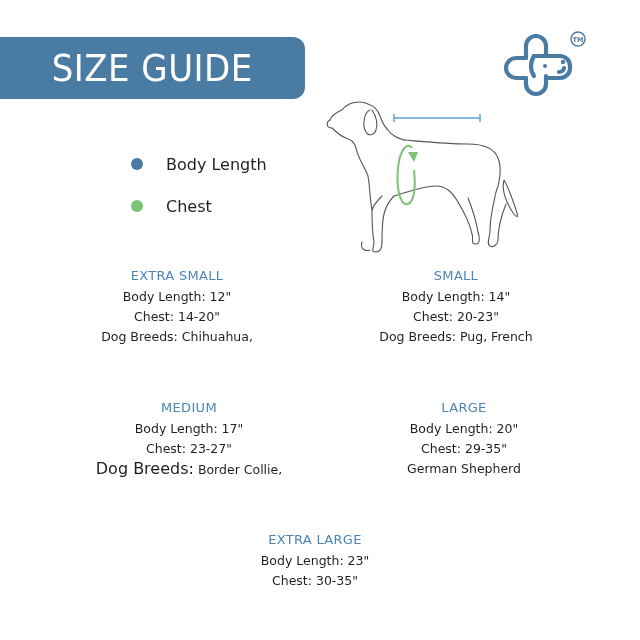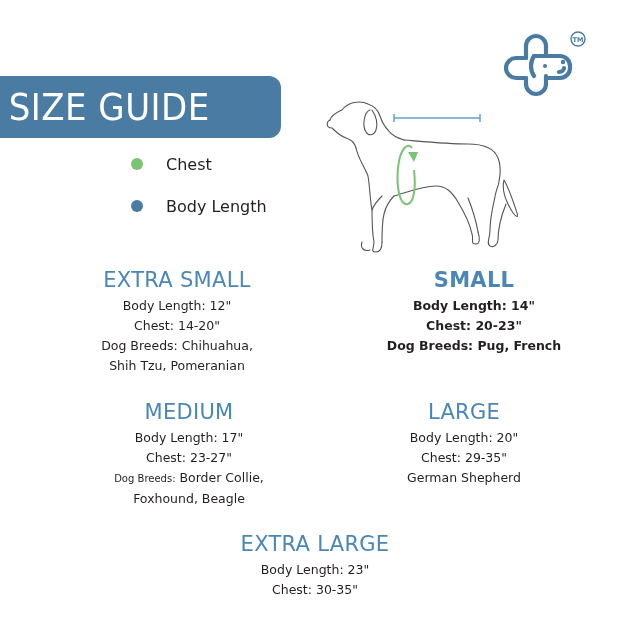--- a/index.html
+++ b/index.html
@@ -2,38 +2,38 @@
 <html><head>
 <meta charset="utf-8">
 <style>
   html, body { margin: 0; padding: 0; }
   body {
     width: 640px; height: 640px; background: #ffffff; position: relative; overflow: hidden;
     font-family: "DejaVu Sans", "Liberation Sans", sans-serif;
     color: #231f20;
   }
   .banner {
-    position: absolute; left: 0; top: 37px; width: 281px; height: 62px;
+    position: absolute; left: 0; top: 37px; width: 305px; height: 62px;
     background: #4a7ba3; border-radius: 0 12px 12px 0;
-    display: flex; align-items: center;  margin-top: 39px;
+    display: flex; align-items: center; justify-content: center;
   }
   .banner-title {
     color: #ffffff; font-size: 37px; letter-spacing: 0.5px; font-weight: normal;
     font-family: "DejaVu Sans", sans-serif; transform: scaleX(0.92);
   }
   .logo { position: absolute; left: 504px; top: 28px; width: 84px; height: 72px; }
   .legend { position: absolute; left: 130px; top: 143px; }
   .legend-item { display: flex; align-items: center; height: 42px; }
   .legend-dot { width: 12px; height: 12px; border-radius: 50%; margin-right: 23px; margin-left: 1px; }
   .legend-label { font-size: 16px; color: #231f20; }
   .dog { position: absolute; left: 318px; top: 92px; width: 200px; height: 170px; }
   .size-block { position: absolute; text-align: center; width: 260px; }
-  .size-title { font-size: 21px; color: #4a86b6; letter-spacing: 0.3px; margin-bottom: 4px; }
+  .size-title { font-size: 13px; color: #4a86b6; letter-spacing: 0.3px; margin-bottom: 4px; }
   .size-line { font-size: 12.5px; line-height: 20px; color: #231f20; }
-  .breeds-big .breeds-prefix { font-size: 10px; }
+  .breeds-big .breeds-prefix { font-size: 16px; }
 </style>
 </head>
 <body>
 
 <div class="banner">
   <span class="banner-title">SIZE GUIDE</span>
 </div>
 
 <svg class="logo" viewBox="0 0 84 72">
   <g fill="none" stroke="#4a7ba3" stroke-width="4.2" stroke-linecap="round" stroke-linejoin="round">
@@ -51,26 +51,26 @@
     <path d="M55 44 c3 0 5 -2 5 -4"></path>
   </g>
   <circle cx="41" cy="38" r="2" fill="#4a7ba3"></circle>
   <circle cx="59" cy="34" r="2.2" fill="#4a7ba3"></circle>
   <circle cx="74" cy="11" r="7" fill="none" stroke="#4a7ba3" stroke-width="1.4"></circle>
   <text x="74" y="13.5" font-size="6.5" text-anchor="middle" fill="#4a7ba3" font-family="DejaVu Sans, sans-serif" font-weight="bold">TM</text>
 </svg>
 
 <div class="legend">
   <div class="legend-item">
+    <span class="legend-dot" style="background:#4a7ba3"></span>
+    <span class="legend-label">Body Length</span>
+  </div>
+  <div class="legend-item">
     <span class="legend-dot" style="background:#7cc374"></span>
     <span class="legend-label">Chest</span>
-  </div>
-  <div class="legend-item">
-    <span class="legend-dot" style="background:#4a7ba3"></span>
-    <span class="legend-label">Body Length</span>
   </div>
 </div>
 
 <svg class="dog" viewBox="0 0 200 170">
   <g fill="none" stroke="#555" stroke-width="1.1" stroke-linecap="round" stroke-linejoin="round">
 
     <path d="M12 28 C14 22 20 20 24 18 C30 10 42 8 50 12 C56 14 60 18 62 24 C64 30 66 34 70 38 C74 44 80 46 86 48"></path>
     <path d="M12 28 C8 30 8 36 14 36 C18 40 22 44 28 46 C34 48 36 50 38 56"></path>
 
     <path d="M52 18 C46 20 44 34 48 40 C50 44 56 44 58 38 C60 32 58 24 54 18"></path>
@@ -100,36 +100,34 @@
     <path d="M96 78 C98 96 96 110 90 112 C82 114 78 96 80 76 C82 56 90 50 94 56"></path>
   </g>
   <polygon points="90,60 100,60 96,70" fill="#7cc374"></polygon>
 </svg>
 
 <div class="size-block" style="left:47px; top:268px;">
   <div class="size-title">EXTRA SMALL</div>
   <div class="size-line">Body Length: 12"</div>
   <div class="size-line">Chest: 14-20"</div>
   <div class="size-line">Dog Breeds: Chihuahua,</div>
-  <div class="size-line">Shih Tzu, Pomeranian</div>
 </div>
 
-<div class="size-block" style="left:344px; top:268px;font-weight:bold;">
+<div class="size-block" style="left:326px; top:268px;">
   <div class="size-title">SMALL</div>
   <div class="size-line">Body Length: 14"</div>
   <div class="size-line">Chest: 20-23"</div>
   <div class="size-line">Dog Breeds: Pug, French</div>
 </div>
 
 <div class="size-block breeds-big" style="left:59px; top:400px;">
   <div class="size-title">MEDIUM</div>
   <div class="size-line">Body Length: 17"</div>
   <div class="size-line">Chest: 23-27"</div>
   <div class="size-line"><span class="breeds-prefix">Dog Breeds:</span><span> Border Collie,</span></div>
-  <div class="size-line">Foxhound, Beagle</div>
 </div>
 
 <div class="size-block" style="left:334px; top:400px;">
   <div class="size-title">LARGE</div>
   <div class="size-line">Body Length: 20"</div>
   <div class="size-line">Chest: 29-35"</div>
   <div class="size-line">German Shepherd</div>
 </div>
 
 <div class="size-block" style="left:185px; top:532px;">

